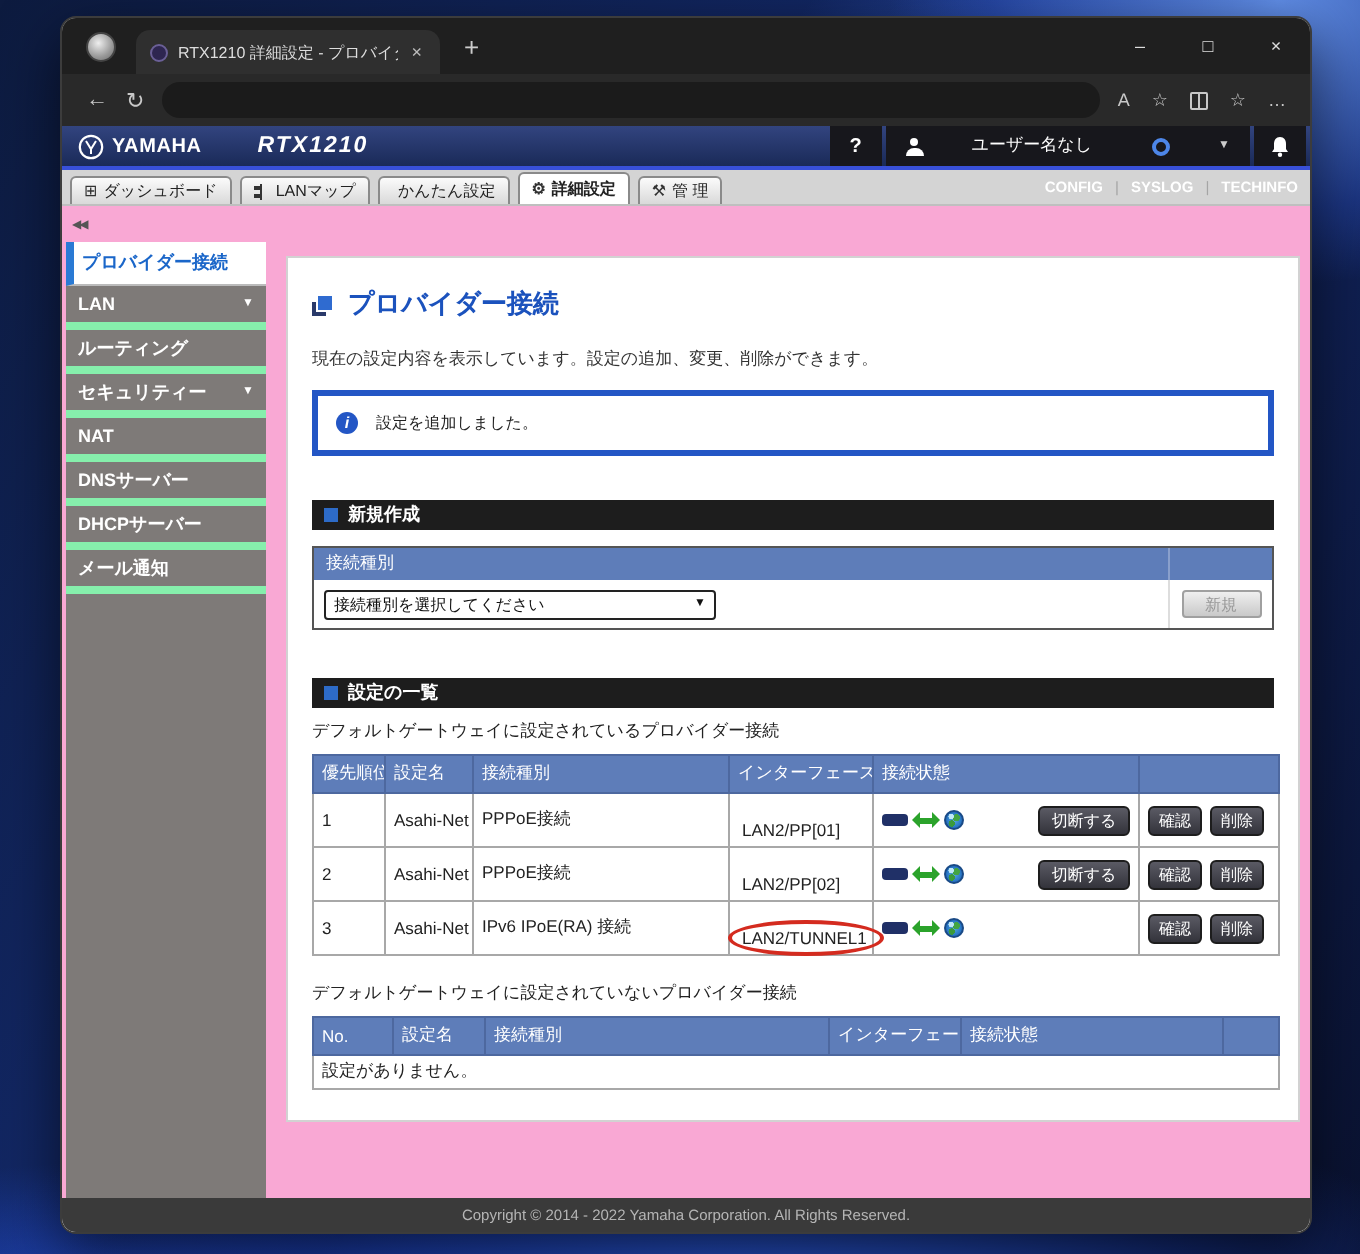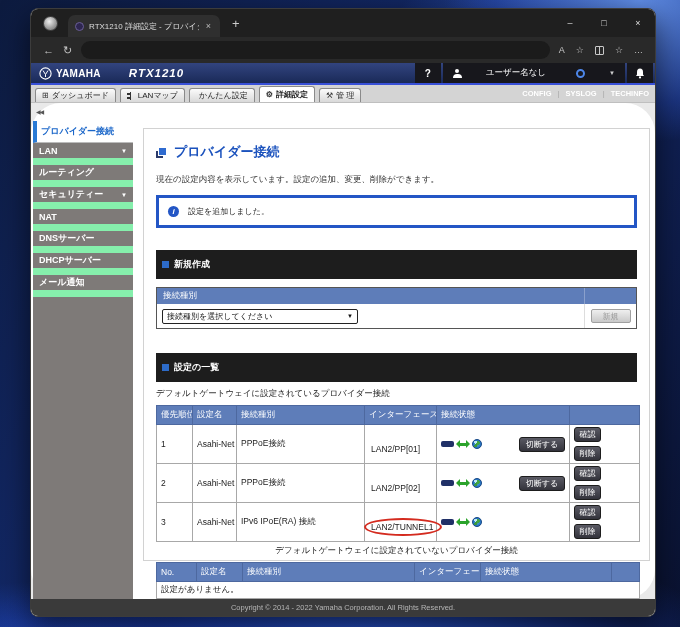--- a/index.html
+++ b/index.html
@@ -71,61 +71,61 @@
   .ttab.active { background:#fff; height:16px; font-weight:bold; }
   .tabicon { font-size:8px; line-height:8px; color:#333; }
   .lanmap-icon { position:relative; width:8px; height:8px; }
   .lanmap-icon::before { content:""; position:absolute; left:3.5px; top:0; width:1px; height:8px; background:#333; }
   .lanmap-icon::after { content:""; position:absolute; left:0; top:1px; width:3px; height:2px; background:#333; box-shadow:0 4px 0 #333; }
   .tlinks { position:absolute; right:6px; top:0; height:100%; display:flex; align-items:center; gap:6px;
     font-size:7.5px; color:#fff; font-weight:bold; }
   .tlink-sep { color:#a5a5a5; font-weight:normal; }
 
   
-  .content { position:absolute; top:40px; bottom:17px; left:0; right:0; background:#ffffff;border-radius:30px; }
+  .content { position:absolute; top:40px; bottom:17px; left:0; right:0; background:#f9a8d4; }
   .collapse { position:absolute; left:5px; top:5px; font-size:6px; color:#555; letter-spacing:-1px; }
   .sidebar { position:absolute; left:2px; top:18px; bottom:0; width:100px; background:#7e7a78; }
   .side-item { height:22px; display:flex; align-items:center; padding:0 6px; color:#fff; font-weight:bold;
-    font-size:9px; border-bottom:7px solid #86efac; position:relative; background:#7e7a78; }
+    font-size:9px; border-bottom:4px solid #86efac; position:relative; background:#7e7a78; }
   .side-item.active { background:#fff; color:#1a66c9; border-left:4px solid #2a7ad4; border-bottom:1px solid #bbb; padding-left:4px; }
   .side-caret { position:absolute; right:6px; font-size:6px; }
 
   
   .panel { position:absolute; left:112px; top:25px; width:507px; height:433px; background:#fff;
     border:1px solid #d2d2d2; padding:14px 12px 0 12px; }
   .page-title { display:flex; align-items:center; gap:7px; color:#1b52bd; font-size:13px; font-weight:bold; }
   .title-icon { width:11px; height:11px; position:relative; flex:none; }
   .title-icon::before { content:""; position:absolute; left:0; bottom:0; width:7px; height:7px; background:#2a3a6a; }
   .title-icon::after { content:""; position:absolute; right:0; top:0; width:7px; height:7px; background:#2f6bd0; border:1px solid #fff; }
   .desc { font-size:8.5px; color:#333; margin-top:13px; }
   .notice { margin-top:9px; border:3px solid #2356c5; background:#fff; padding:8px 9px; display:flex; align-items:center; gap:9px; }
   .info-icon { width:11px; height:11px; border-radius:50%; background:#2356c5; color:#fff; font-size:8px;
     font-weight:bold; font-style:italic; display:flex; align-items:center; justify-content:center; flex:none; }
   .notice-text { font-size:8px; color:#222; }
 
-  .section-bar { margin-top:22px; height:29px; background:#1d1d1d; display:flex; align-items:center; gap:5px; padding:0 6px; }
+  .section-bar { margin-top:22px; height:15px; background:#1d1d1d; display:flex; align-items:center; gap:5px; padding:0 6px; }
   .sq { width:7px; height:7px; background:#2d6bc8; flex:none; }
   .section-title { color:#fff; font-size:9px; font-weight:bold; }
 
   .new-table { margin-top:8px; border:1px solid #555; }
   .new-head { height:16px; background:#5e7db9; display:flex; align-items:stretch; }
   .new-head-label { flex:1; color:#fff; font-size:8.5px; padding-left:6px; display:flex; align-items:center; }
   .new-head-btncol { width:52px; border-left:1px solid #8aa0cc; }
   .new-body { height:24px; display:flex; align-items:center; background:#fff; }
   .select { margin-left:5px; width:196px; height:15px; border:1px solid #222; border-radius:2px; display:flex;
     align-items:center; font-size:8px; padding:0 4px; justify-content:space-between; background:#fff; color:#111; }
   .select-caret { font-size:6px; }
   .new-btn-cell { margin-left:auto; width:52px; height:100%; display:flex; justify-content:center; align-items:center; border-left:1px solid #ddd; }
   .btn-disabled { width:40px; height:14px; background:linear-gradient(#efefef,#c9c9c9); border:1px solid #a0a0a0;
     border-radius:2px; color:#999; font-size:8px; display:flex; align-items:center; justify-content:center; }
 
   .caption { font-size:8.5px; color:#222; }
   .cap1 { margin-top:24px; }
   .cap1b { margin-top:6px; }
-  .cap2 { margin-top:3px;text-align:center; }
+  .cap2 { margin-top:13px; }
   table.cfg { border-collapse:collapse; margin-top:5px; width:483px; border:1px solid #555; table-layout:fixed; }
   .cfg th { background:#5e7db9; color:#fff; font-size:8.5px; font-weight:normal; text-align:left;
     padding:3px 4px; border:1px solid #4d689f; height:16px; overflow:hidden; white-space:nowrap; }
   .cfg td { font-size:8.5px; color:#222; padding:2px 4px; border:1px solid #a8a8a8; background:#fff; height:21px;
     overflow:visible; white-space:nowrap; }
   .iface-cell { position:relative; }
   .iface-wrap { position:relative; display:inline-block; padding:1px 2px;margin-top:10px; }
   .annot { position:absolute; left:-5px; top:-3px; right:-7px; bottom:-3px; border:2px solid #d42b1f; border-radius:50%; }
   .status-wrap { display:flex; align-items:center; }
   .icons { display:flex; align-items:center; gap:1px; }
@@ -136,21 +136,21 @@
   .a-r { width:0; height:0; border-top:4px solid transparent; border-bottom:4px solid transparent; border-left:4px solid #2ba32b; }
   .globe-icon { width:10px; height:10px; border-radius:50%; border:1px solid #1a4a86;
     background:
       radial-gradient(circle at 32% 28%, #bfe8f8 0 16%, transparent 18%),
       radial-gradient(circle at 64% 36%, #43a543 0 24%, transparent 26%),
       radial-gradient(circle at 36% 72%, #3b9a3b 0 20%, transparent 22%),
       radial-gradient(circle at 50% 50%, #58aede, #2470c2 70%, #1a539a); }
   .btn-dark { background:linear-gradient(#5a5a64,#33333b); color:#fff; border:1px solid #1d1d1d; border-radius:3px;
     font-size:8px; height:15px; display:inline-flex; align-items:center; justify-content:center; }
   .disconnect { width:46px; margin-left:auto;font-family:Liberation Serif, serif; }
-  .actions { display:flex; gap:4px; justify-content:space-between;flex-direction:column; }
+  .actions { display:flex; gap:4px; justify-content:flex-start; }
   .btn-sm { width:27px; }
   .empty-row td { height:15px; }
 
   .footer { position:absolute; bottom:0; left:0; right:0; height:17px; background:#3a3a3a; display:flex;
     align-items:center; justify-content:center; color:#b5b5b5; font-size:7.5px; }
 </style>
 </head>
 <body>
 
 <div class="window">

